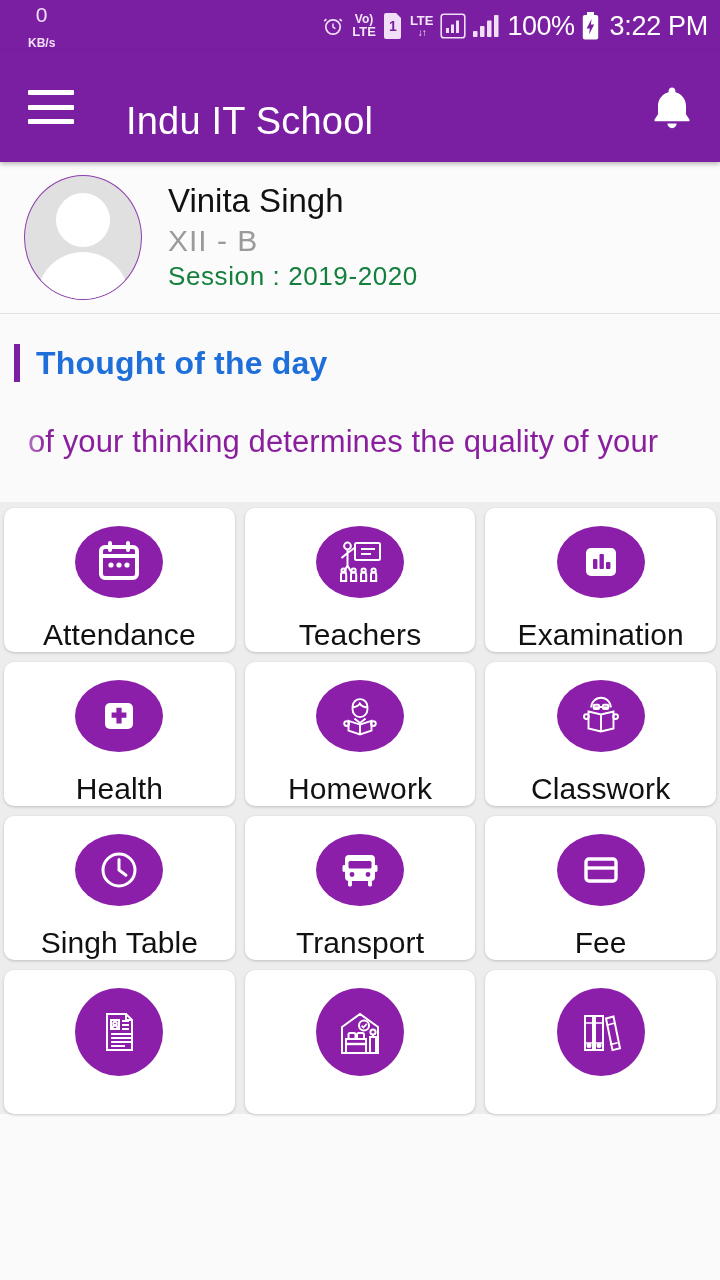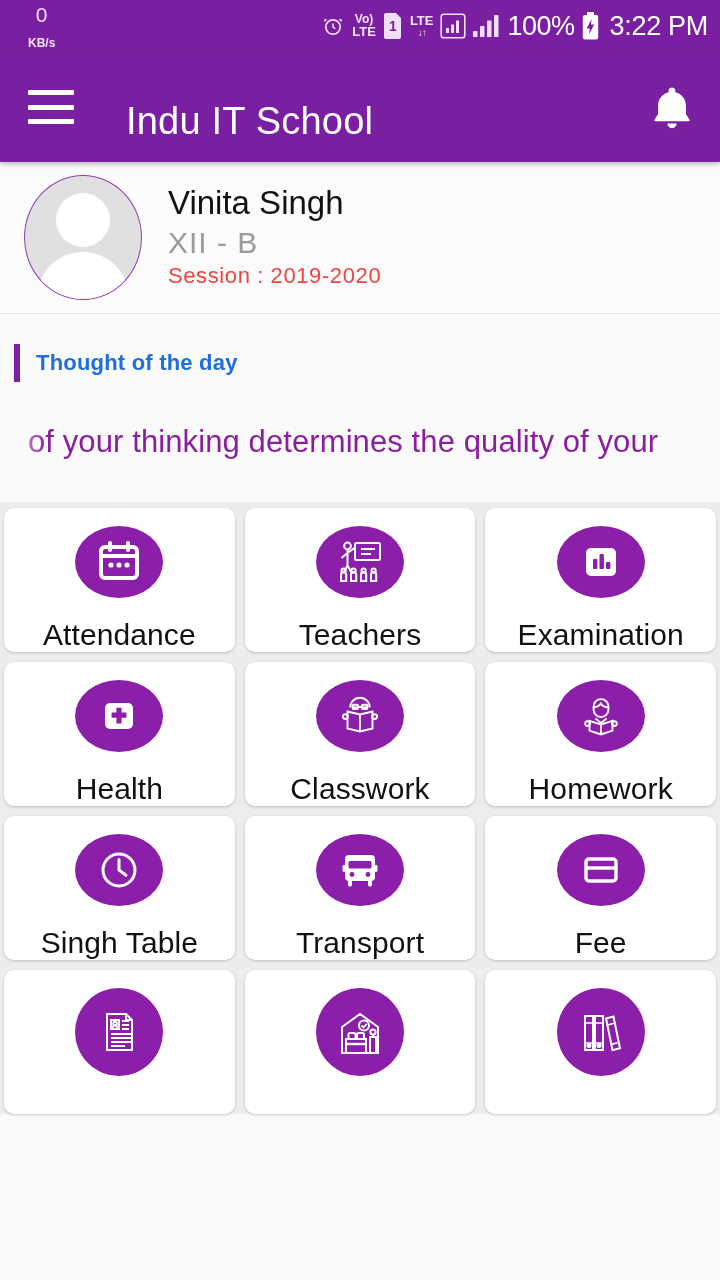--- a/index.html
+++ b/index.html
@@ -62,27 +62,27 @@
     position:absolute; left:50%; top:17px; transform:translateX(-50%);
     width:54px; height:54px; border-radius:50%; background:#fff;
   }
   .avatar .body{
     position:absolute; left:50%; top:76px; transform:translateX(-50%);
     width:92px; height:78px; border-radius:46px 46px 0 0; background:#fff;
   }
   .pinfo{ margin-left:26px; display:flex; flex-direction:column; }
   .pname{ font-size:33px; font-weight:400; color:#111; line-height:1.18; }
   .pclass{ font-size:30px; color:#9a9a9a; line-height:1.3; letter-spacing:1px; }
-  .psession{ font-size:22px; color:#ef4444; line-height:1.3; letter-spacing:0.6px; }
+  .psession{ font-size:26px; color:#15803d; line-height:1.3; letter-spacing:0.6px; }
 
   
   .section{ background:#fafafa; }
   .sec-head{ display:flex; align-items:center; padding-left:14px; }
   .sec-bar{ width:6px; height:38px; background:#7B1FA2; flex:0 0 auto; }
-  .sec-title{ font-size:22px; font-weight:700; color:#1e6fd9; margin-left:16px;
+  .sec-title{ font-size:32px; font-weight:700; color:#1e6fd9; margin-left:16px;
               letter-spacing:0.2px; }
 
   .thought-wrap{ padding-top:30px; }
   .quote-row{
     height:120px; display:flex; align-items:center; overflow:hidden;
     position:relative;
   }
   .quote{
     font-size:31px; color:#8a1f9e; white-space:nowrap; padding-left:28px;
     letter-spacing:0.1px;
@@ -286,48 +286,48 @@
           <rect x="11" y="12" width="28" height="26" rx="5" fill="#fff"></rect>
           <path d="M22.4 16.8h5.2v4.8h4.8v5.2h-4.8v5.6h-5.2v-5.6h-4.8v-5.2h4.8z" fill="#8B1FA9"></path>
         </svg>
       </div>
       <div class="tlabel">Health</div>
     </div>
 
     <div class="tile">
       <div class="circ">
         <svg width="52" height="52" viewBox="0 0 52 52" fill="none" stroke="#fff" stroke-width="1.9">
+          <path d="M18.6 16.5c0-4.2 3.3-7.4 7.4-7.4s7.4 3.2 7.4 7.4v3.2c0 4.1-3.3 7.4-7.4 7.4s-7.4-3.3-7.4-7.4z"></path>
+          <path d="M18.8 17.2c2.6 0 5.6-1.3 7-3.6 1.6 2.3 4.4 3.6 7.2 3.6"></path>
+          <path d="M20.4 28.5 26 33l5.6-4.5"></path>
+          <path d="M26 33v5"></path>
+          <path d="M14.5 30.8 26 34.6l11.5-3.8v9.8L26 44.4 14.5 40.6z"></path>
+          <path d="M26 34.6v9.8"></path>
+          <circle cx="12.6" cy="33.6" r="2.4"></circle>
+          <circle cx="39.4" cy="33.6" r="2.4"></circle>
+        </svg>
+      </div>
+      <div class="tlabel">Homework</div>
+    </div>
+
+    <div class="tile">
+      <div class="circ">
+        <svg width="52" height="52" viewBox="0 0 52 52" fill="none" stroke="#fff" stroke-width="1.9">
           <path d="M16.2 17.5a9.8 9.8 0 0 1 19.6 0"></path>
           <path d="M18.5 17.2h15" stroke-width="1.6"></path>
           <rect x="18.6" y="14.8" width="5.6" height="4.2" rx="1.3"></rect>
           <rect x="27.8" y="14.8" width="5.6" height="4.2" rx="1.3"></rect>
           <path d="M24.2 16.9h3.6" stroke-width="1.5"></path>
           <path d="M13.5 21.5 26 24.4l12.5-2.9v17L26 41.4 13.5 38.5z"></path>
           <path d="M26 24.4v17"></path>
           <circle cx="11.4" cy="26.6" r="2.4"></circle>
           <circle cx="40.6" cy="26.6" r="2.4"></circle>
         </svg>
       </div>
       <div class="tlabel">Classwork</div>
-    </div>
-
-    <div class="tile">
-      <div class="circ">
-        <svg width="52" height="52" viewBox="0 0 52 52" fill="none" stroke="#fff" stroke-width="1.9">
-          <path d="M18.6 16.5c0-4.2 3.3-7.4 7.4-7.4s7.4 3.2 7.4 7.4v3.2c0 4.1-3.3 7.4-7.4 7.4s-7.4-3.3-7.4-7.4z"></path>
-          <path d="M18.8 17.2c2.6 0 5.6-1.3 7-3.6 1.6 2.3 4.4 3.6 7.2 3.6"></path>
-          <path d="M20.4 28.5 26 33l5.6-4.5"></path>
-          <path d="M26 33v5"></path>
-          <path d="M14.5 30.8 26 34.6l11.5-3.8v9.8L26 44.4 14.5 40.6z"></path>
-          <path d="M26 34.6v9.8"></path>
-          <circle cx="12.6" cy="33.6" r="2.4"></circle>
-          <circle cx="39.4" cy="33.6" r="2.4"></circle>
-        </svg>
-      </div>
-      <div class="tlabel">Homework</div>
     </div>
 
     <div class="tile">
       <div class="circ">
         <svg width="52" height="52" viewBox="0 0 52 52" fill="none" stroke="#fff" stroke-width="3">
           <circle cx="26" cy="26" r="16"></circle>
           <path d="M26 15.5V26l7 5.2" stroke-linecap="round"></path>
         </svg>
       </div>
       <div class="tlabel">Singh Table</div>

